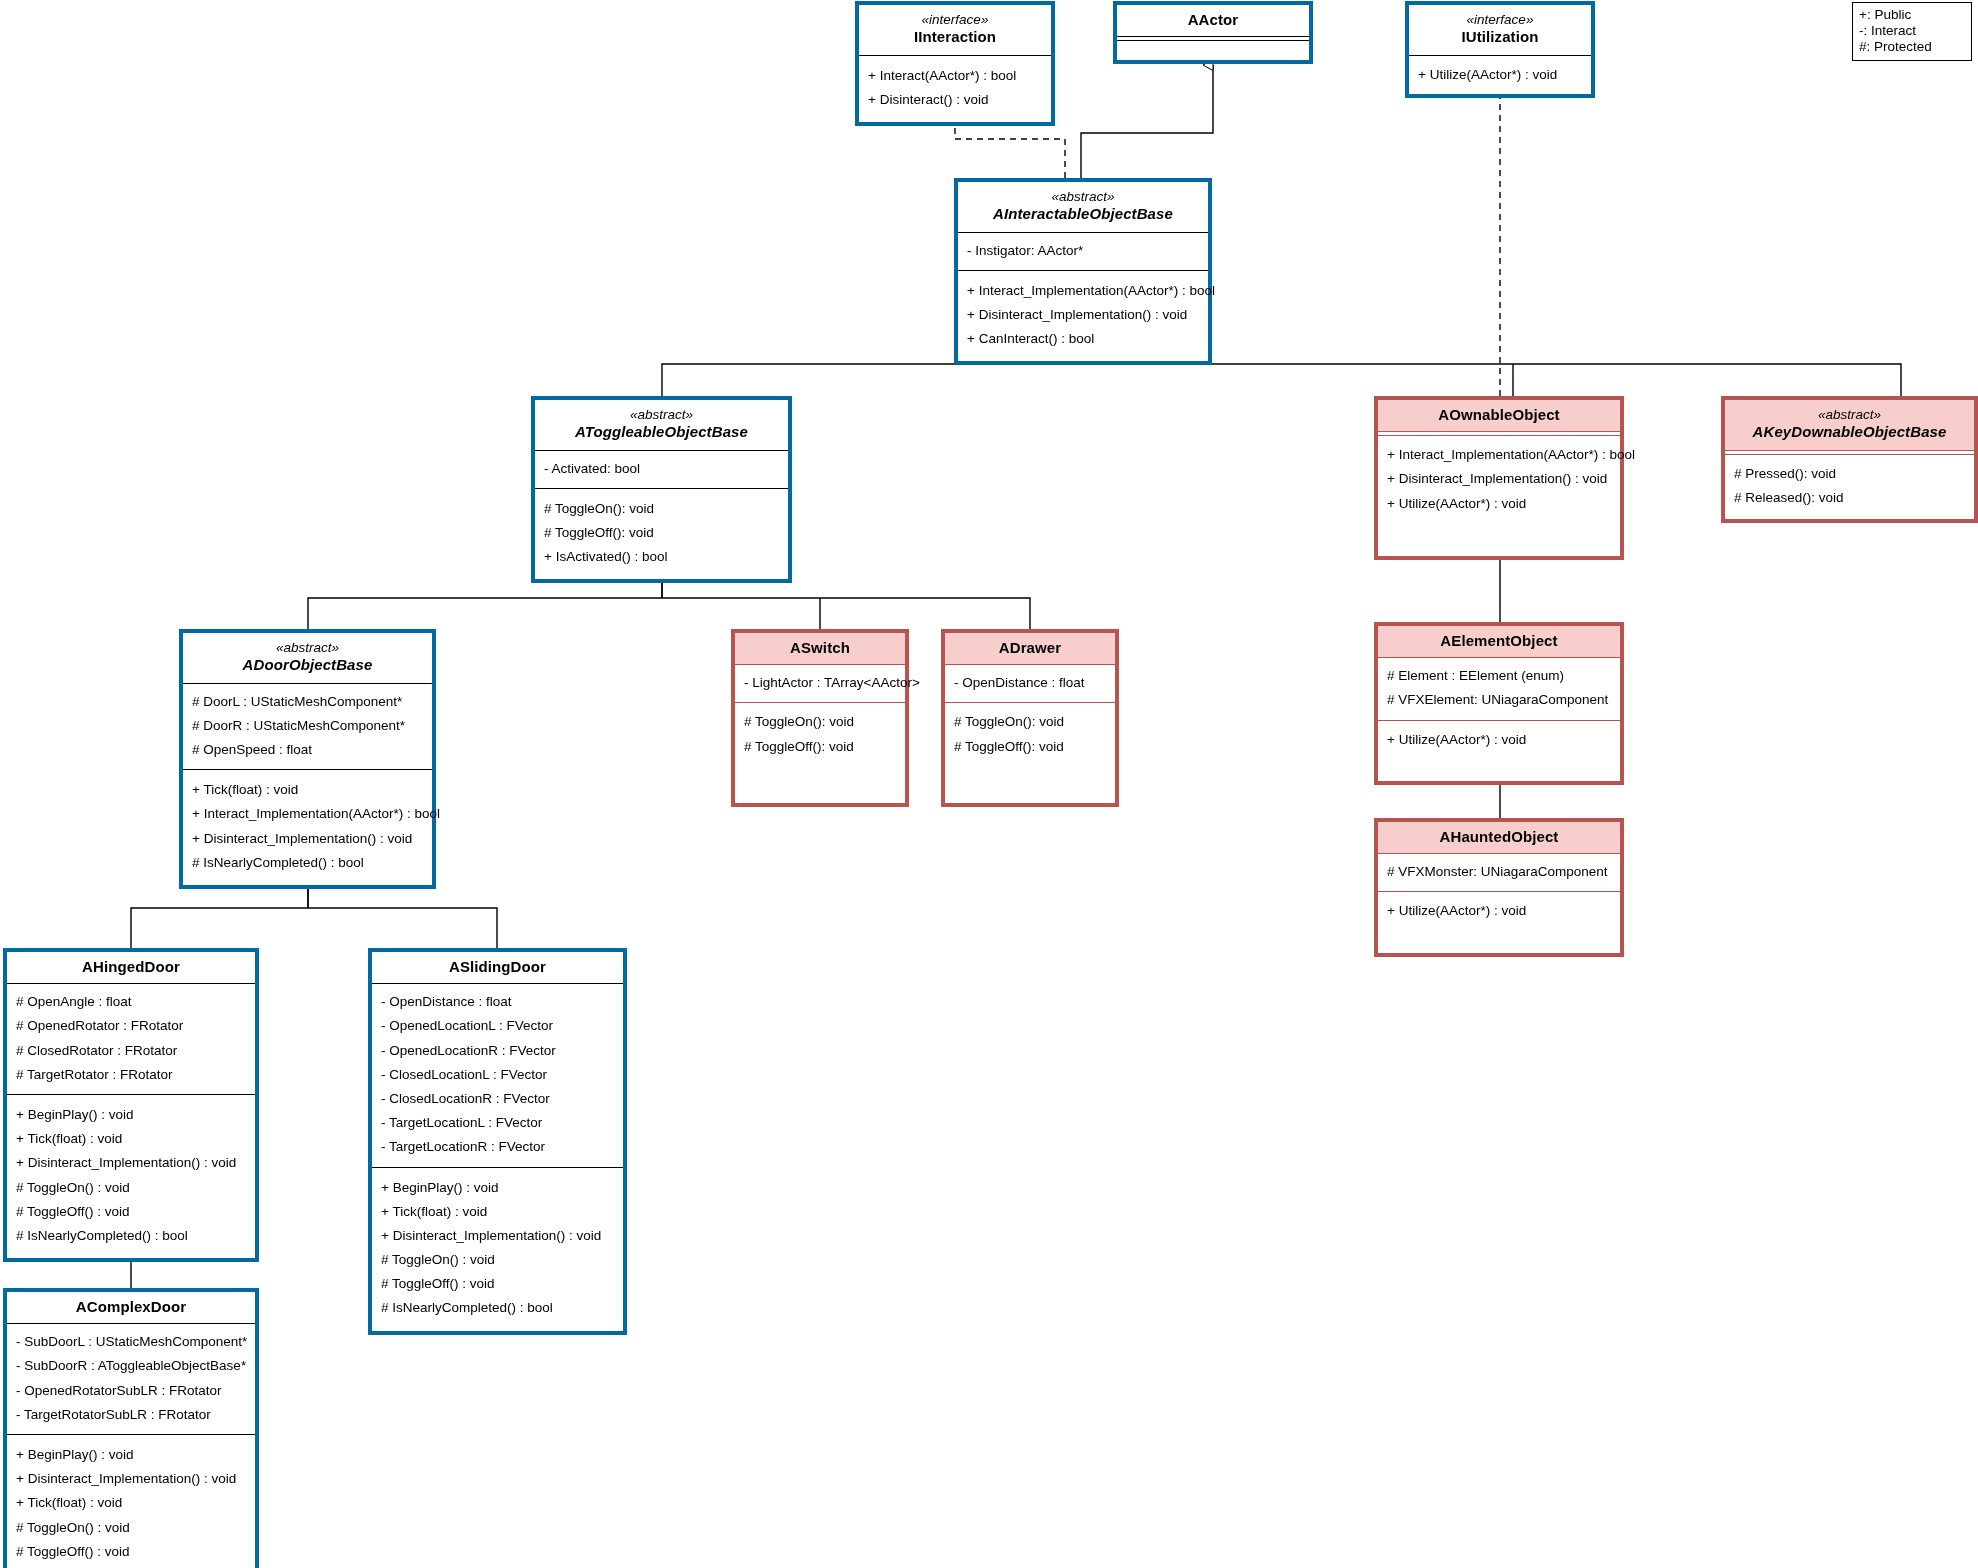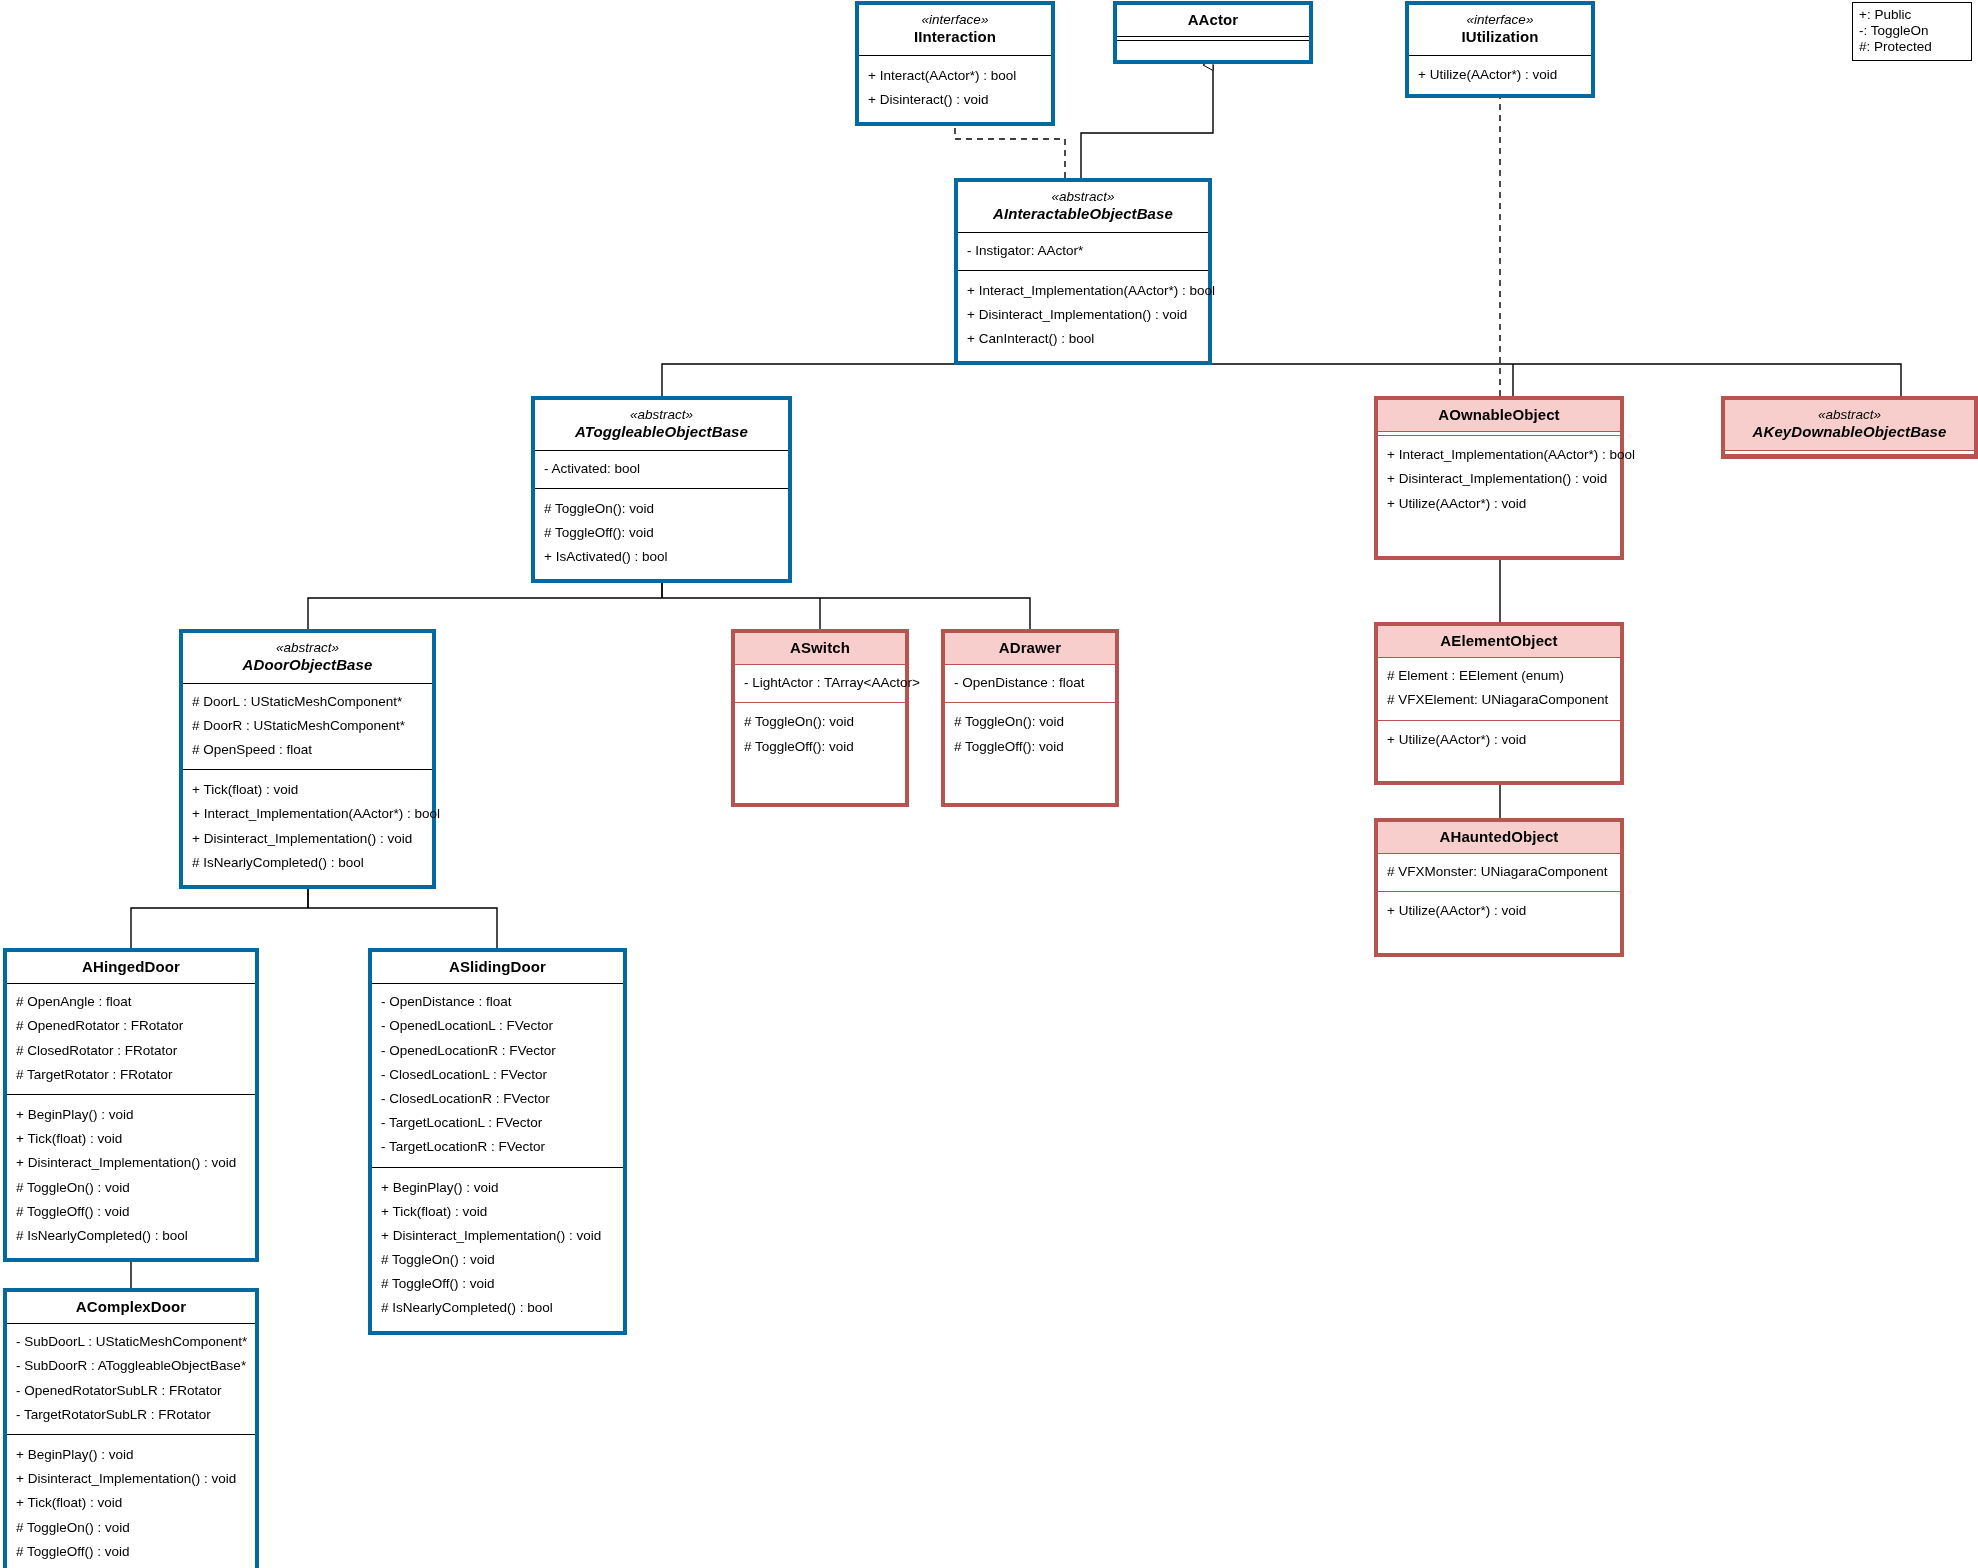--- a/index.html
+++ b/index.html
@@ -187,21 +187,21 @@
       <span class="cls-name">IUtilization</span>
     </div>
     <div class="cls-sep"></div>
     <div class="cls-section" style="padding:7px 0 7px 0;">
       <span class="member">+ Utilize(AActor*) : void</span>
     </div>
   </div>
 
   <div class="legend" style="left:1852px; top:2px; width:120px;">
     <span class="legend-line">+: Public</span>
-    <span class="legend-line">-: ToggleOn</span>
+    <span class="legend-line">-: Interact</span>
     <span class="legend-line">#: Protected</span>
   </div>
 
   <div class="uml-class" style="left:954px; top:178px; width:258px;">
     <div class="cls-header">
       <span class="stereo">«abstract»</span>
       <span class="cls-name italic">AInteractableObjectBase</span>
     </div>
     <div class="cls-sep"></div>
     <div class="cls-section" style="padding:6px 0 7px 0;">
@@ -247,20 +247,24 @@
   </div>
 
   <div class="uml-class pink" style="left:1721px; top:396px; width:257px;">
     <div class="cls-header">
       <span class="stereo">«abstract»</span>
       <span class="cls-name italic">AKeyDownableObjectBase</span>
     </div>
     <div class="cls-sep"></div>
     <div class="cls-section empty" style="height:3px;"></div>
     <div class="cls-sep"></div>
+    <div class="cls-section" style="padding:7px 0 9px 0;">
+      <span class="member"># Pressed(): void</span>
+      <span class="member"># Released(): void</span>
+    </div>
   </div>
 
   <div class="uml-class" style="left:179px; top:629px; width:257px;">
     <div class="cls-header">
       <span class="stereo">«abstract»</span>
       <span class="cls-name italic">ADoorObjectBase</span>
     </div>
     <div class="cls-sep"></div>
     <div class="cls-section" style="padding:6px 0 7px 0;">
       <span class="member"># DoorL : UStaticMeshComponent*</span>

